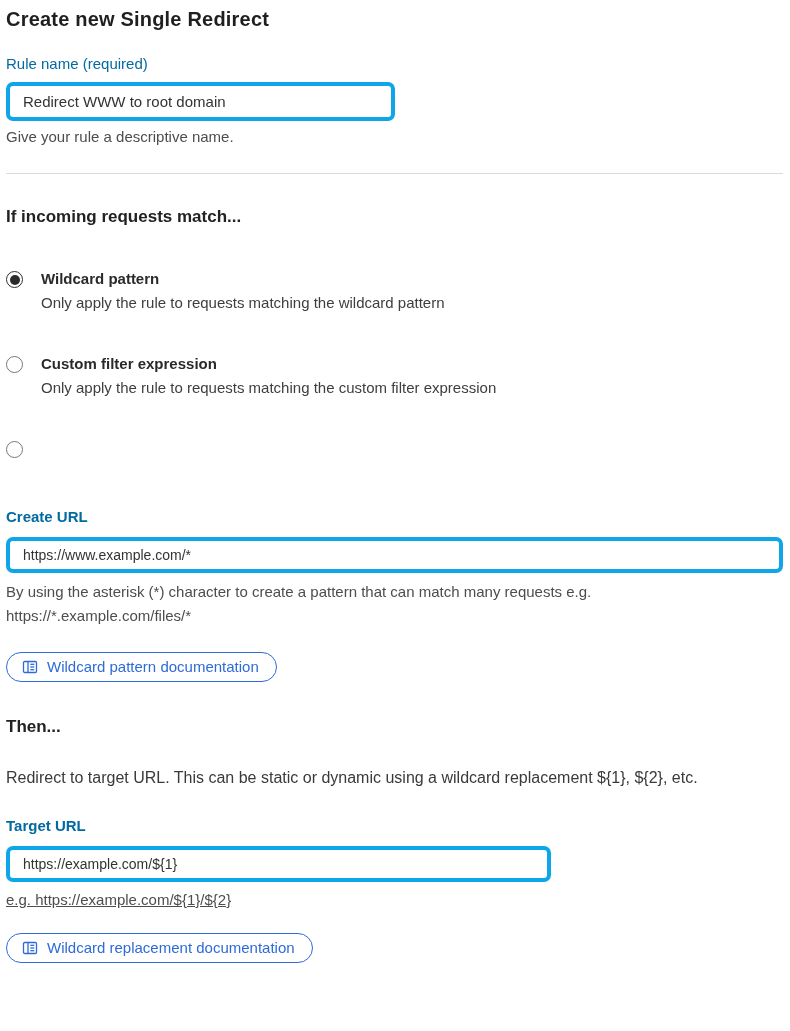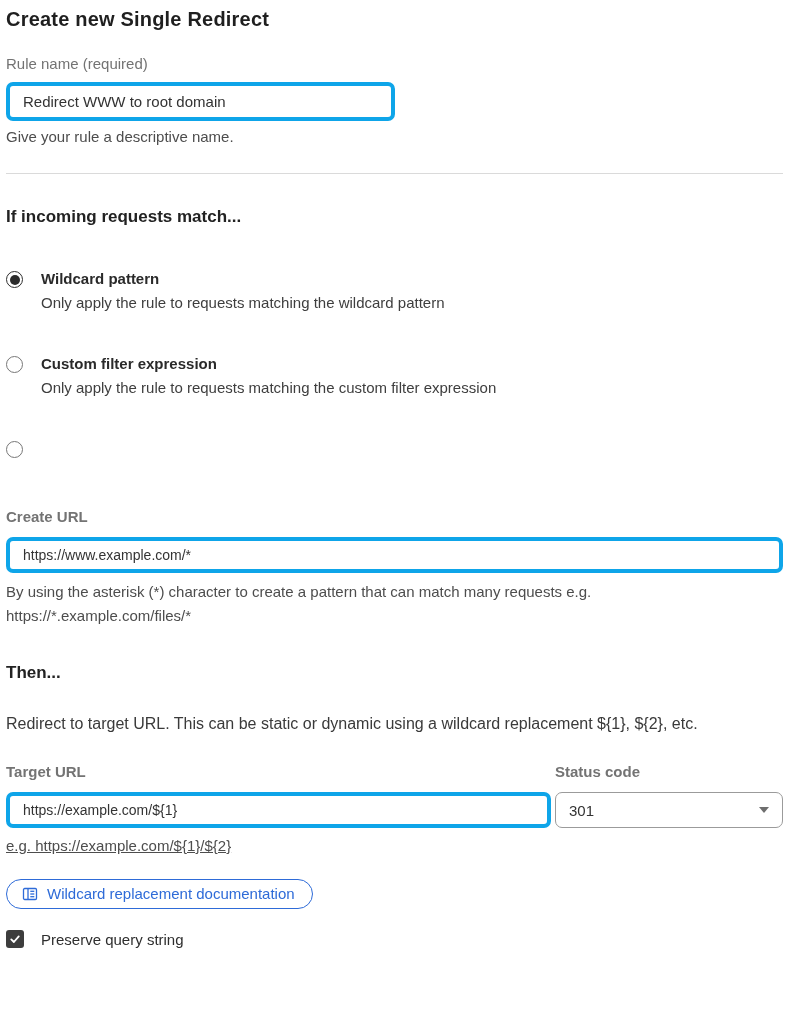--- a/index.html
+++ b/index.html
@@ -13,21 +13,21 @@
   }
   .container { padding: 8px 7px 10px 6px; }
 
   .page-title {
     font-size: 20px;
     font-weight: 700;
     color: #1f1f1f;
     letter-spacing: 0.2px;
   }
 
-  .field-label { font-size: 15px; color: #737373; margin-top: 24px; }
+  .field-label { font-size: 15px; color: #0369a1; margin-top: 24px; }
   .field-label.bold { font-weight: 700; }
 
   .text-input {
     display: block;
     margin-top: 10px;
     height: 39px;
     border: 4px solid #0ea5e9;
     border-radius: 7px;
     padding: 0 13px;
     font-family: "Liberation Sans", sans-serif;
@@ -179,60 +179,55 @@
 
   </div>
 
   <div class="field-label bold request-label">Create URL</div>
   <input class="text-input full" type="text" value="https://www.example.com/*" style="">
   <div class="help-text pattern-help">
     <div>By using the asterisk (*) character to create a pattern that can match many requests e.g.</div>
     <div>https://*.example.com/files/*</div>
   </div>
 
+  <button class="doc-button">
+    <span>
+      <svg width="16" height="16" viewBox="0 0 16 16" fill="none" stroke="#2e6bd8" stroke-width="1.3">
+        <rect x="1.5" y="2.5" width="13" height="11" rx="1.2"></rect>
+        <line x1="6" y1="2.5" x2="6" y2="13.5"></line>
+        <line x1="8.3" y1="5.3" x2="12.3" y2="5.3"></line>
+        <line x1="8.3" y1="8" x2="12.3" y2="8"></line>
+        <line x1="8.3" y1="10.7" x2="12.3" y2="10.7"></line>
+      </svg>
+    </span>
+    <span>Wildcard pattern documentation</span>
+  </button>
 
   <h2 class="section-heading then">Then...</h2>
 
   <div class="redirect-desc">Redirect to target URL. This can be static or dynamic using a wildcard replacement ${1}, ${2}, etc.</div>
 
   <div class="target-row">
     <div class="target-col">
       <div class="field-label bold">Target URL</div>
       <input class="text-input full" type="text" value="https://example.com/${1}" style="">
-    </div>
-    <div class="status-col">
-      <div class="field-label bold">Status code</div>
-      <div class="select-box">
-        <span>301</span>
-        <span class="caret"></span>
-      </div>
     </div>
   </div>
 
   <div class="help-text" style="margin-top:8px;text-decoration:underline;">e.g. https://example.com/${1}/${2}</div>
 
   <button class="doc-button" style="margin-top:23px;">
     <span>
       <svg width="16" height="16" viewBox="0 0 16 16" fill="none" stroke="#2e6bd8" stroke-width="1.3">
         <rect x="1.5" y="2.5" width="13" height="11" rx="1.2"></rect>
         <line x1="6" y1="2.5" x2="6" y2="13.5"></line>
         <line x1="8.3" y1="5.3" x2="12.3" y2="5.3"></line>
         <line x1="8.3" y1="8" x2="12.3" y2="8"></line>
         <line x1="8.3" y1="10.7" x2="12.3" y2="10.7"></line>
       </svg>
     </span>
     <span>Wildcard replacement documentation</span>
   </button>
 
-  <div class="checkbox-row">
-    <span class="checkbox checked">
-      <span>
-        <svg width="12" height="12" viewBox="0 0 16 16" fill="none" stroke="#fff" stroke-width="2.4" stroke-linecap="round" stroke-linejoin="round">
-          <polyline points="3,8.5 6.5,12 13,4.5"></polyline>
-        </svg>
-      </span>
-    </span>
-    <span class="checkbox-label">Preserve query string</span>
-  </div>
 
   
 
 </div>
 
 </body></html>

